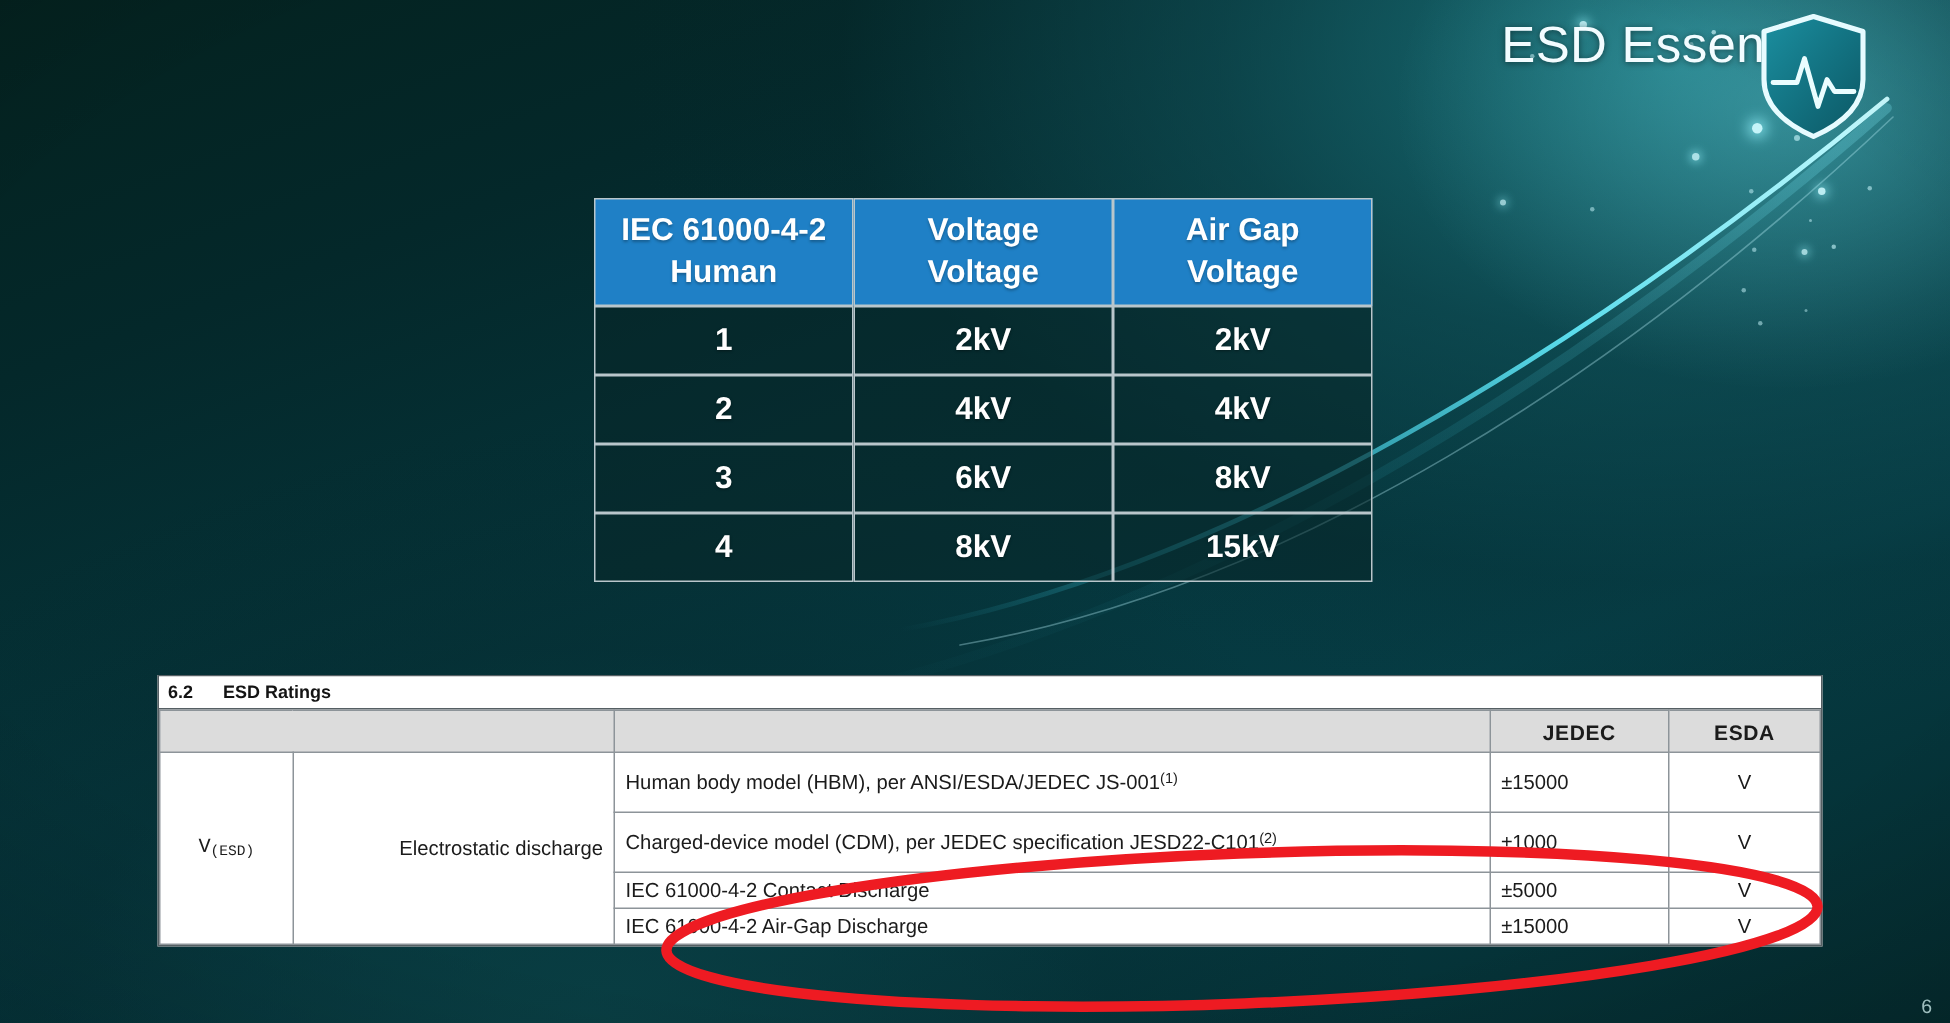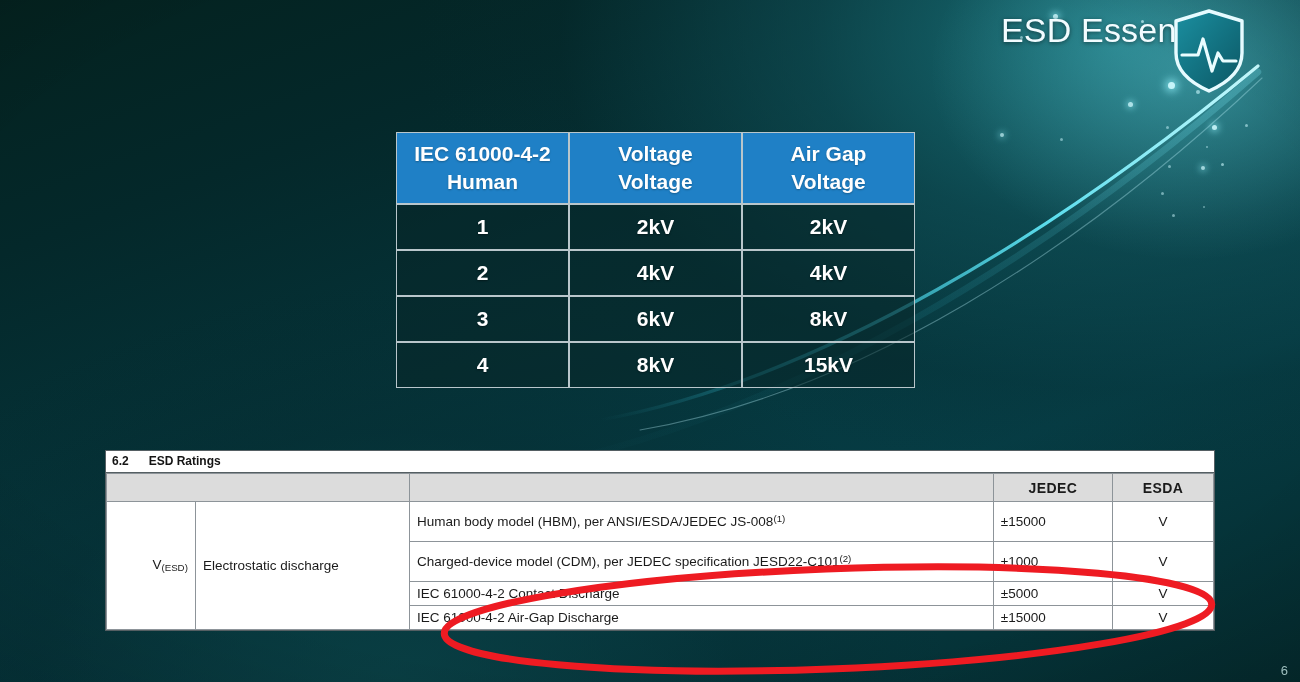--- a/index.html
+++ b/index.html
@@ -162,26 +162,27 @@
   .ds-table thead th.blank-a,
   .ds-table thead th.blank-b { background: #dcdcdc; }
 
   .col-sym   { width: 88px;  }
   .col-param { width: 212px; }
   .col-cond  { width: 578px; }
   .col-val   { width: 118px; }
   .col-unit  { width: 100px; }
 
   .cell-sym {
-    text-align: right;
+    text-align: center;
     font-size: 14px;
     border-right: none;
+    font-family: Liberation Mono, monospace;
   }
   .cell-param {
-    text-align: left;
+    text-align: right;
     font-size: 14px;
     border-left: none;
   }
   .cell-cond { text-align: left; }
   .cell-val  { text-align: left; font-size: 13.5px; }
   .cell-unit { text-align: center; font-size: 13.5px; }
 
   .r-tall { height: 40px; }
   .r-short { height: 23px; }
 
@@ -342,21 +343,21 @@
           <th>ESDA</th>
         </tr>
       </thead>
       <tbody>
         <tr class="r-tall">
           <td class="cell-sym" rowspan="4">
             <span>V</span><sub>(ESD)</sub>
           </td>
           <td class="cell-param" rowspan="4">Electrostatic discharge</td>
           <td class="cell-cond">
-            <span>Human body model (HBM), per ANSI/ESDA/JEDEC JS-008</span><sup>(1)</sup>
+            <span>Human body model (HBM), per ANSI/ESDA/JEDEC JS-001</span><sup>(1)</sup>
           </td>
           <td class="cell-val">±15000</td>
           <td class="cell-unit">V</td>
         </tr>
         <tr class="r-tall">
           <td class="cell-cond">
             <span>Charged-device model (CDM), per JEDEC specification JESD22-C101</span><sup>(2)</sup>
           </td>
           <td class="cell-val">±1000</td>
           <td class="cell-unit">V</td>

